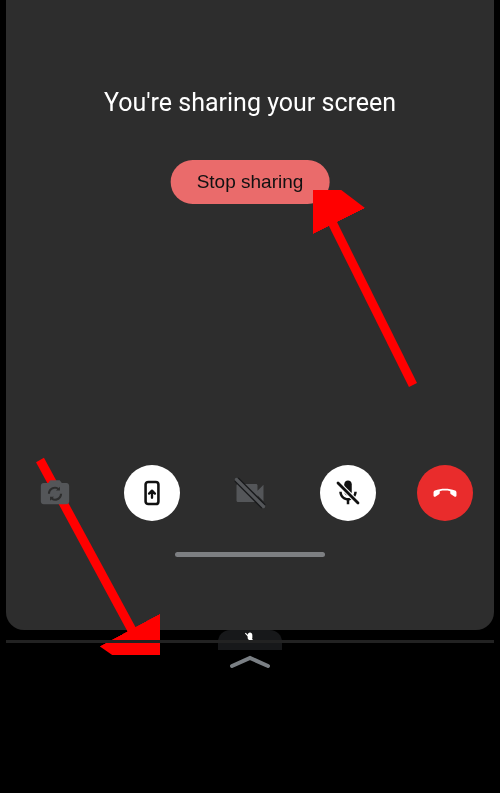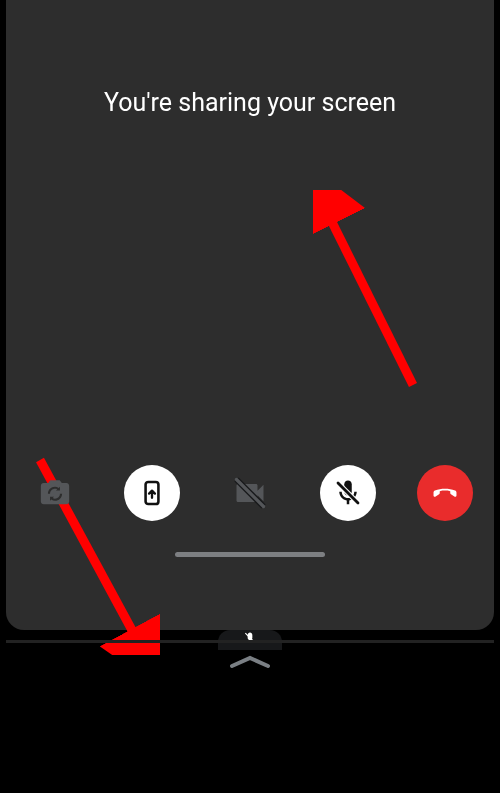--- a/index.html
+++ b/index.html
@@ -57,20 +57,21 @@
     bottom: 6px; width: 150px; height: 5px; background: #7d7f82; border-radius: 3px;
   }
 </style>
 </head>
 <body>
 
 <div class="screen">
 
   <div class="share-panel">
     <div class="share-title">You're sharing your screen</div>
+    <button class="stop-btn">Stop sharing</button>
   </div>
 
   <svg class="arrow arrow-top" viewBox="0 0 110 200">
     <defs>
       <marker id="ah1" markerWidth="8" markerHeight="8" refX="2" refY="4" orient="auto">
         <polygon points="0,0 8,4 0,8" fill="#ff0000"></polygon>
       </marker>
     </defs>
     <line x1="100" y1="195" x2="12" y2="18" stroke="#ff0000" stroke-width="9" marker-end="url(#ah1)"></line>
   </svg>

